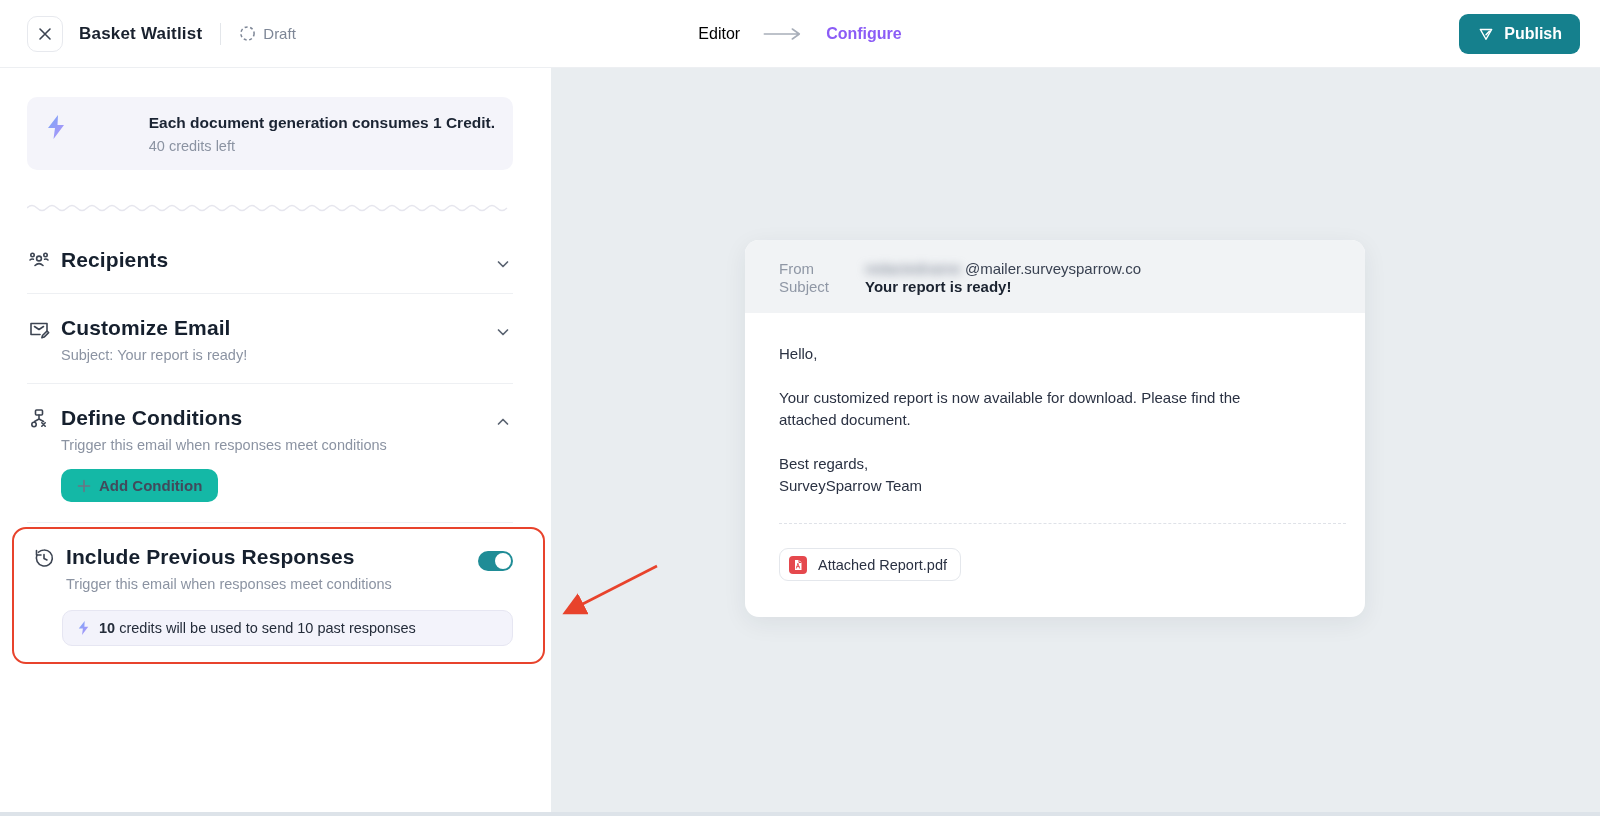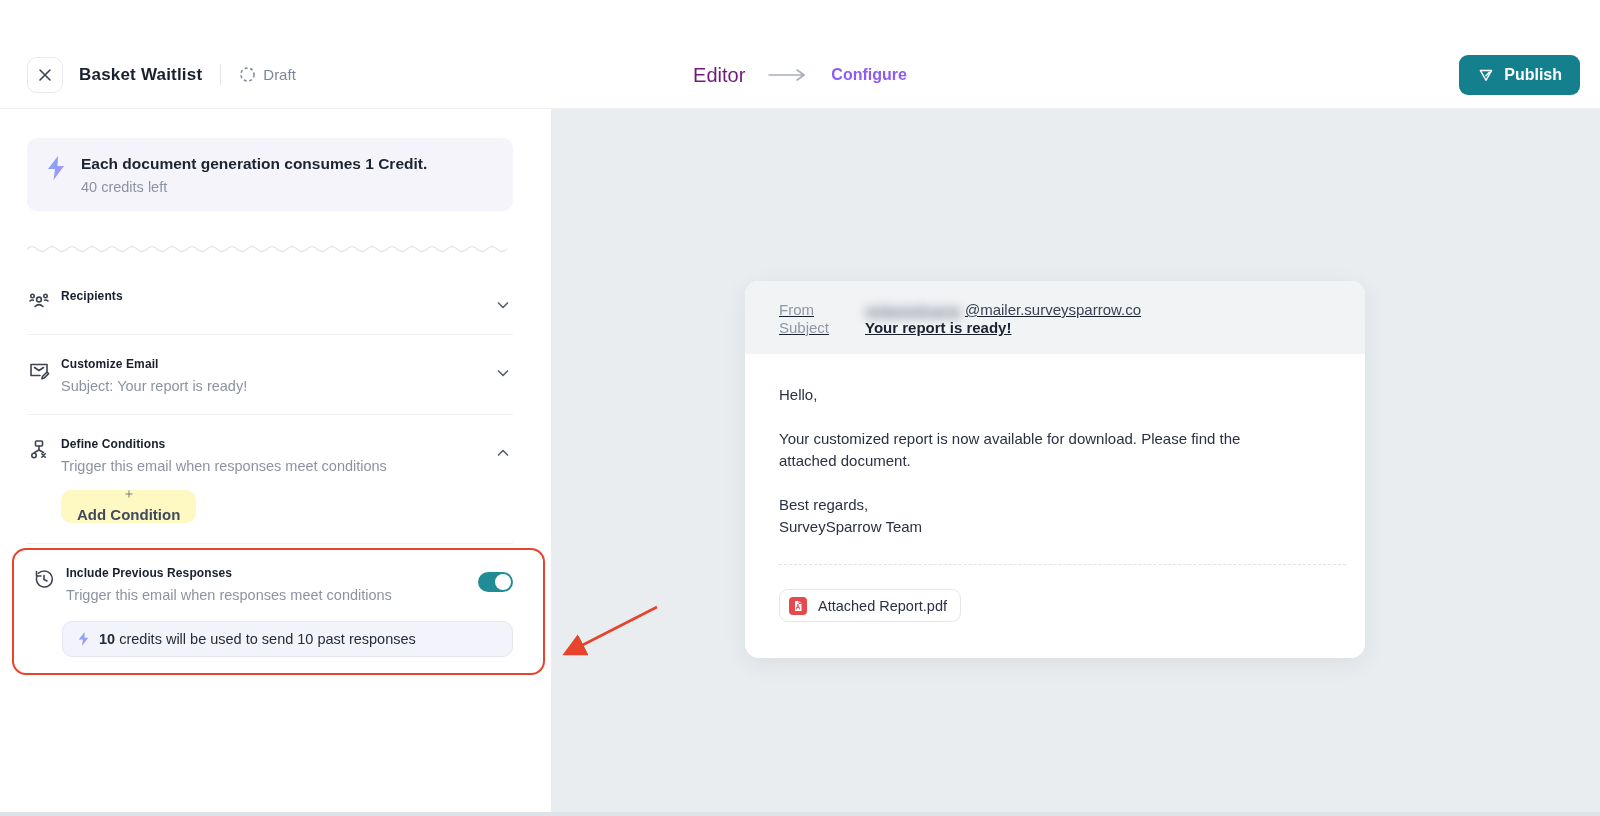--- a/index.html
+++ b/index.html
@@ -6,67 +6,67 @@
   html,body { width:1600px; height:816px; overflow:hidden; }
   body {
     font-family:"Liberation Sans", sans-serif;
     color:#19212e;
     background:#ffffff;
     position:relative;
   }
   
   .topbar {
     height:68px; background:#ffffff; border-bottom:1px solid #edeff2;
-    display:flex; align-items:center; padding:0 20px 0 27px; position:relative; z-index:5;margin-top:41px;
+    display:flex; align-items:center; padding:0 20px 0 27px; position:relative; z-index:5;
   }
   .close-btn {
     width:36px; height:36px; border:1px solid #e7e9ee; border-radius:10px; background:#fff;
     display:flex; align-items:center; justify-content:center; cursor:pointer;
   }
   .survey-title { font-size:17px; font-weight:bold; margin-left:16px; letter-spacing:.2px; }
   .tb-sep { width:1px; height:22px; background:#e3e6ea; margin:0 18px; }
   .draft-chip { display:flex; align-items:center; gap:7px; color:#7d8696; font-size:15px; }
   .breadcrumb {
     position:absolute; left:50%; top:0; transform:translateX(-50%);
     height:68px; display:flex; align-items:center; gap:22px;
   }
-  .bc-editor { color:#701a75; font-size:20px; cursor:pointer; }
+  .bc-editor { color:#000000; font-size:16px; cursor:pointer; }
   .bc-configure { color:#8b5cf6; font-size:16px; font-weight:bold; }
   .publish-btn {
     margin-left:auto; background:#15808d; color:#fff; border:none; border-radius:9px;
     height:40px; padding:0 18px; font-size:16px; font-weight:bold;
     display:flex; align-items:center; gap:9px; cursor:pointer; font-family:inherit;
   }
   
   .layout { display:flex; height:748px; }
   .sidebar { width:551px; background:#fff; padding:29px 38px 0 27px; position:relative; }
   .content { flex:1; background:#e9edf0; position:relative; }
   
   .credit-banner {
     background:#f4f4fa; border-radius:10px; padding:17px 18px 16px 18px;
-    display:flex; gap:14px; align-items:flex-start;
+    display:flex; gap:14px; align-items:flex-start;justify-content:space-between;
   }
   .credit-title { font-size:15.5px; font-weight:bold; color:#1b2433; }
   .credit-sub { font-size:14.5px; color:#8b93a2; margin-top:6px; }
   .wavy { margin:32px 0 14px 0; display:block; }
   
   .section {
     padding:22px 0 20px 0; border-bottom:1px solid #eef0f3;
     display:flex; align-items:flex-start; position:relative;
   }
   .section:last-of-type { border-bottom:none; }
   .sec-icon { width:24px; margin-top:1px; flex:none; color:#3c4452; }
   .sec-text { margin-left:10px; flex:1; }
-  .sec-title { font-size:12px; font-weight:bold; color:#16202e; letter-spacing:.1px; }
+  .sec-title { font-size:21px; font-weight:bold; color:#16202e; letter-spacing:.1px; }
   .sec-sub { font-size:14.5px; color:#8b93a2; margin-top:7px; }
   .chevron { flex:none; margin-top:8px; margin-right:2px; cursor:pointer; color:#5b6472; }
   .add-cond-btn {
-    margin-top:16px; background:#fef9c3; border:none; border-radius:10px;
+    margin-top:16px; background:#14b8a6; border:none; border-radius:10px;
     height:33px; padding:0 16px; font-size:15px; font-weight:bold; color:#414a5c;
-    display:inline-flex; align-items:center; gap:8px; cursor:pointer; font-family:inherit;flex-direction:column;
+    display:inline-flex; align-items:center; gap:8px; cursor:pointer; font-family:inherit;
   }
   
   .highlight-box {
     margin:4px -32px 0 -15px; border:2.5px solid #e8432c; border-radius:14px;
     padding:16px 16px 16px 18px; background:#fff;
   }
   .hl-row { display:flex; align-items:flex-start; }
   .toggle {
     flex:none; width:35px; height:20px; background:#1f8c96; border-radius:10px;
     margin-top:6px; margin-right:14px; position:relative; cursor:pointer;
@@ -79,21 +79,21 @@
     margin:18px 14px 0 30px; background:#f3f3fb; border:1px solid #e6e6f2; border-radius:10px;
     height:36px; display:flex; align-items:center; gap:9px; padding:0 14px;
     font-size:14.5px; color:#242c3a;
   }
   .note-bold { font-weight:bold; }
   
   .email-card {
     position:absolute; left:194px; top:172px; width:620px; border-radius:14px;
     background:#fff; box-shadow:0 6px 24px rgba(30,40,60,.07); overflow:hidden;
   }
-  .email-head { background:#f1f3f5; padding:20px 48px 18px 34px;text-decoration:underline; }
+  .email-head { background:#f1f3f5; padding:20px 48px 18px 34px; }
   .eh-row { display:flex; align-items:center; font-size:15px; }
   .eh-row + .eh-row { margin-top:1px; }
   .eh-label { width:86px; color:#8f97a5; flex:none; }
   .from-blur { filter:blur(5px); color:#70798a; user-select:none; margin-right:4px; }
   .from-domain { color:#3a4252; }
   .eh-subject { color:#1b2330; font-weight:bold; }
   .email-body { padding:30px 19px 36px 34px; font-size:15px; color:#2a3142; line-height:22px; }
   .eb-para { margin-top:22px; max-width:500px; }
   .eb-sign { margin-top:22px; }
   .eb-divider { border:none; border-top:1px dashed #dfe2e8; margin:26px 0 24px 0; }

